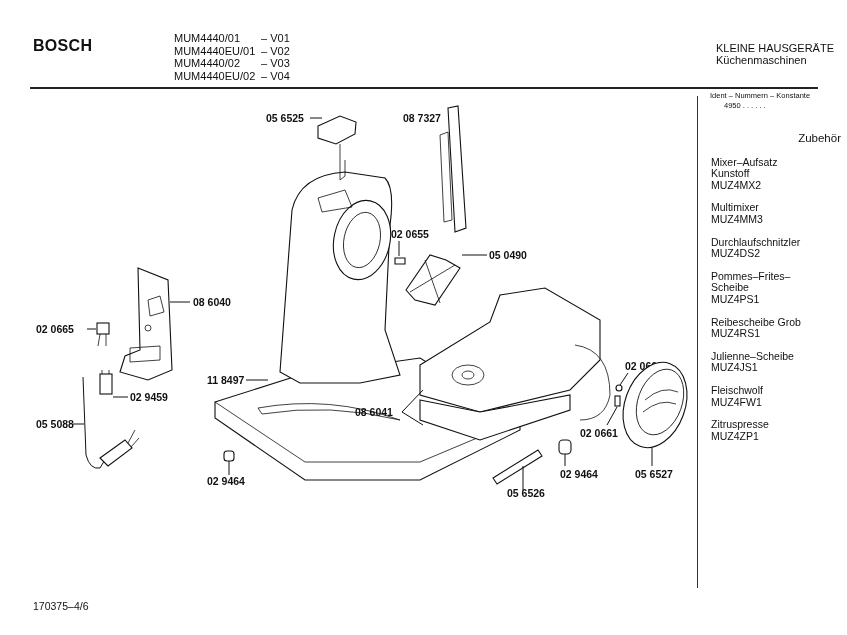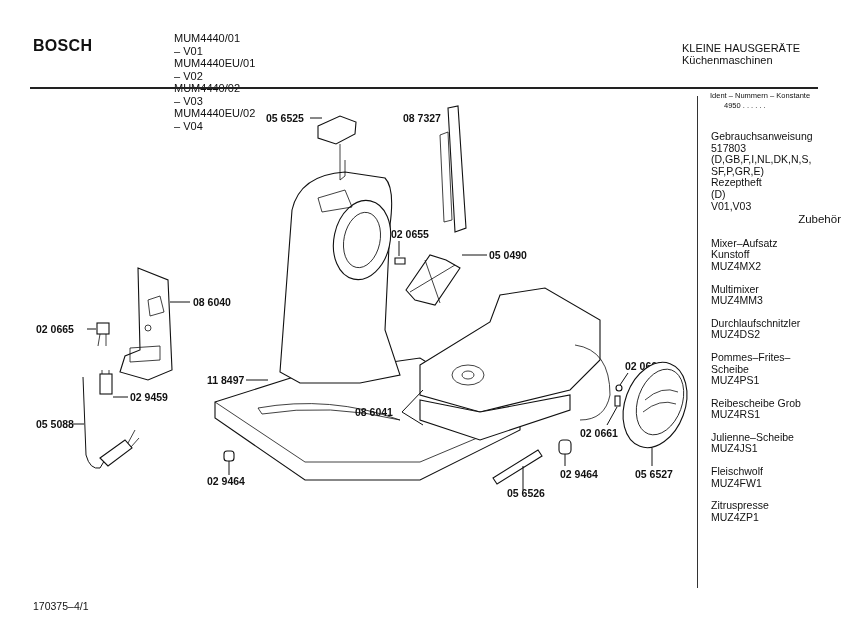--- a/index.html
+++ b/index.html
@@ -1,23 +1,23 @@
 <!DOCTYPE html>
 <html><head>
   <meta charset="utf-8">
   <style>
     html, body { margin: 0; padding: 0; background: #ffffff; }
     body { width: 847px; height: 635px; position: relative; overflow: hidden;
            font-family: "Liberation Sans", sans-serif; color: #111; }
     .abs { position: absolute; }
     .brand { left: 33px; top: 37px; font-weight: bold; font-size: 16px; letter-spacing: 0.3px; }
     .models { left: 174px; top: 32px; font-size: 11px; line-height: 12.5px; }
-    .models .row { display: flex; flex-direction: column; }
+    .models .row { display: flex; }
     .models .code { width: 87px; }
-    .category { left: 682px; top: 42px; font-size: 11px; line-height: 12px; }
+    .category { left: 716px; top: 42px; font-size: 11px; line-height: 12px; }
     .rule { left: 30px; top: 87px; width: 788px; height: 2px; background: #222; }
     .vdiv { left: 697px; top: 96px; width: 1px; height: 492px; background: #333; }
     .ident { left: 710px; top: 91px; font-size: 7.5px; line-height: 10px; }
     .ident .val { padding-left: 14px; }
     .side { left: 711px; top: 131px; font-size: 10.5px; line-height: 11.6px; width: 130px; }
     .side .grp { margin-bottom: 11px; }
     .side .head { font-size: 11.5px; margin: 2px 0 12px 0; text-align: right; }
     .footer { left: 33px; top: 600px; font-size: 10.5px; }
     svg.diagram { position: absolute; left: 0; top: 0; }
     .plabel { font-family: "Liberation Sans", sans-serif; font-size: 10.5px; font-weight: bold; fill: #111; }
@@ -56,29 +56,20 @@
 
 <div class="abs rule"></div>
 <div class="abs vdiv"></div>
 
 <div class="abs ident">
   <div>Ident – Nummern – Konstante</div>
   <div class="val">4950 . .   . . . .</div>
 </div>
 
 <div class="abs side">
-  <div>
-    <div>Gebrauchsanweisung</div>
-    <div>517803</div>
-    <div>(D,GB,F,I,NL,DK,N,S,</div>
-    <div>SF,P,GR,E)</div>
-    <div>Rezeptheft</div>
-    <div>(D)</div>
-    <div>V01,V03</div>
-  </div>
   <div class="head">Zubehör</div>
 
   <div class="grp">
     <div>Mixer–Aufsatz</div>
     <div>Kunstoff</div>
     <div>MUZ4MX2</div>
   </div>
   <div class="grp">
     <div>Multimixer</div>
     <div>MUZ4MM3</div>
@@ -224,13 +215,13 @@
   <line class="ln" x1="565" y1="454" x2="565" y2="466"></line>
   <text class="plabel" x="560" y="478">02 9464</text>
 
   <g>
     <path class="part" d="M493,478 L538,450 L542,456 L497,484 Z"></path>
   </g>
   <line class="ln" x1="523" y1="466" x2="523" y2="490"></line>
   <text class="plabel" x="507" y="497">05 6526</text>
 </svg>
 
-<div class="abs footer">170375–4/1</div>
+<div class="abs footer">170375–4/6</div>
 
 </body></html>

